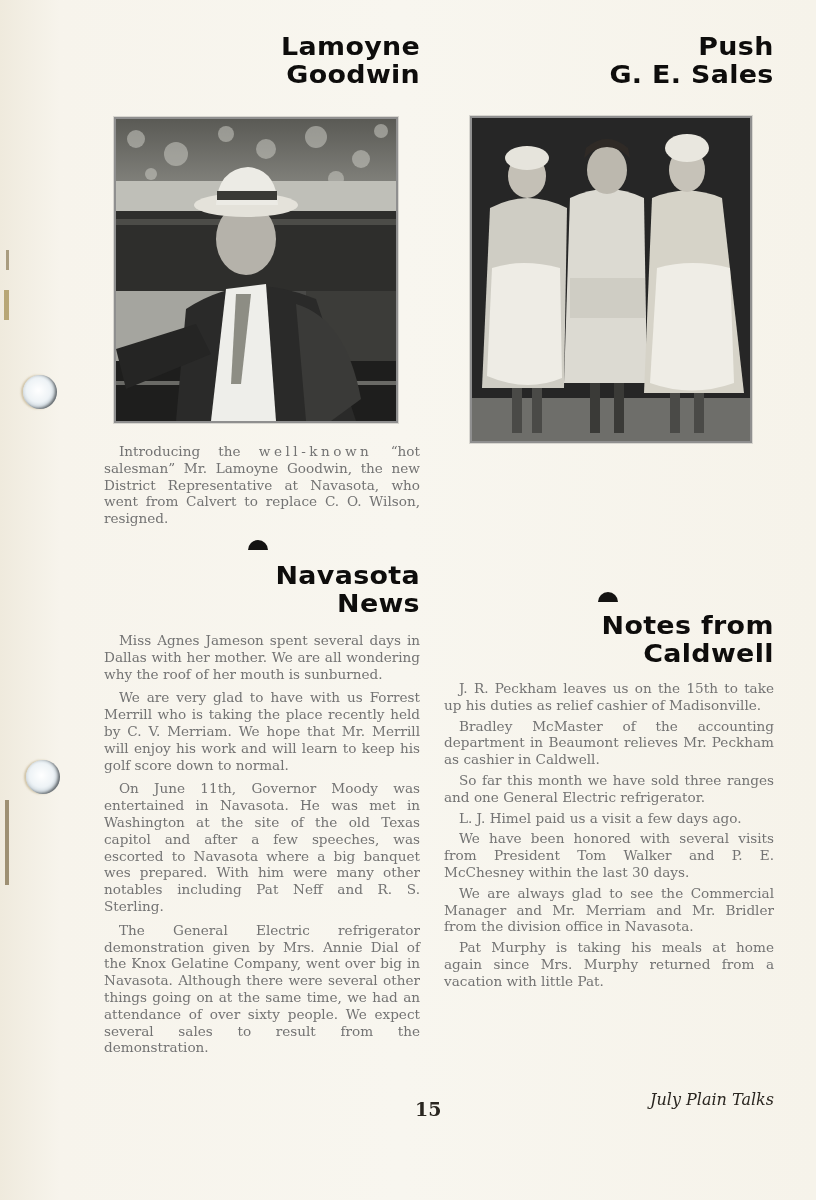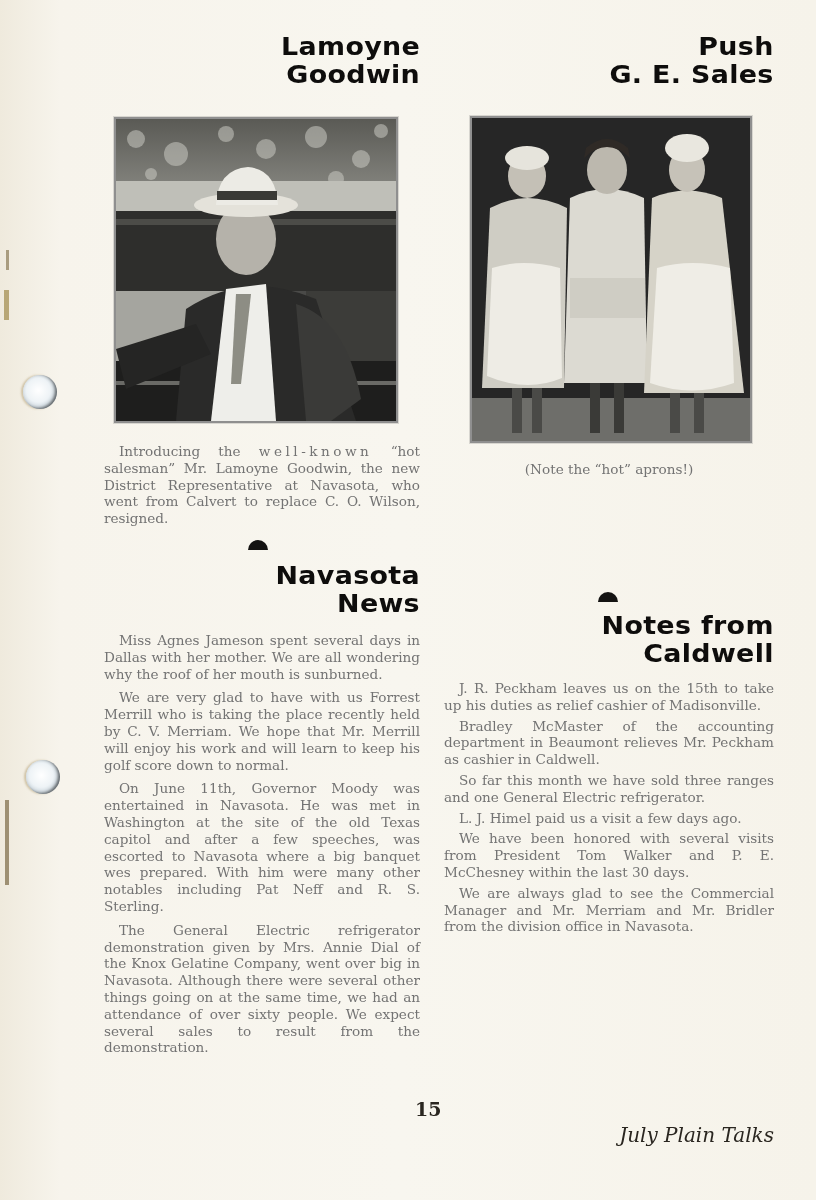--- a/index.html
+++ b/index.html
@@ -86,22 +86,22 @@
   .cald-body { top: 680px; }
   .cald-body p { margin-bottom: 4px; }
 
   .spaced { letter-spacing: 3.5px; }
 
   .footer-page {
     position: absolute; left: 415px; top: 1098px;
     font-size: 19px; font-weight: bold; color: #2a2620;
   }
   .footer-title {
-    position: absolute; right: 42px; top: 1123px;
-    font-size: 20px; font-style: italic; color: #2a2620;
+    position: absolute; right: 42px; top: 1090px;
+    font-size: 16px; font-style: italic; color: #2a2620;
   }
 </style>
 </head>
 <body>
 
 <div class="page-tint"></div>
 
 <div class="mark m1"></div>
 <div class="mark m2"></div>
 <div class="mark m3"></div>
@@ -196,32 +196,32 @@
     <path d="M172 275 L180 80 Q215 65 250 80 L272 275 Z" fill="#d6d3c8"></path>
     <path d="M185 150 Q220 140 258 150 L262 265 Q220 280 178 265 Z" fill="#efede6"></path>
     <ellipse cx="215" cy="52" rx="18" ry="22" fill="#c6c2b8"></ellipse>
     <ellipse cx="215" cy="30" rx="22" ry="14" fill="#e9e7df"></ellipse>
     <rect x="198" y="275" width="10" height="40" fill="#4a4a47"></rect>
     <rect x="222" y="275" width="10" height="40" fill="#4a4a47"></rect>
   </svg>
 </div>
 
 <div class="text-block col-right cap-right">
-  <p class="note">(Note the “hot” aprons!)</p>
 </div>
 
 <div class="bullet b-cald"></div>
 <div class="headline h-caldwell">
   <span>Notes from</span>
   <span>Caldwell</span>
 </div>
 
 <div class="text-block col-right cald-body">
   <p>J. R. Peckham leaves us on the 15th to take up his duties as relief cashier of Madisonville.</p>
   <p>Bradley McMaster of the accounting department in Beaumont relieves Mr. Peckham as cashier in Caldwell.</p>
   <p>So far this month we have sold three ranges and one General Electric refrigerator.</p>
   <p>L. J. Himel paid us a visit a few days ago.</p>
   <p>We have been honored with several visits from President Tom Walker and P. E. McChesney within the last 30 days.</p>
   <p>We are always glad to see the Commercial Manager and Mr. Merriam and Mr. Bridler from the division office in Navasota.</p>
+  <p>Pat Murphy is taking his meals at home again since Mrs. Murphy returned from a vacation with little Pat.</p>
 </div>
 
 <div class="footer-page">15</div>
 <div class="footer-title">July Plain Talks</div>
 
 </body></html>

